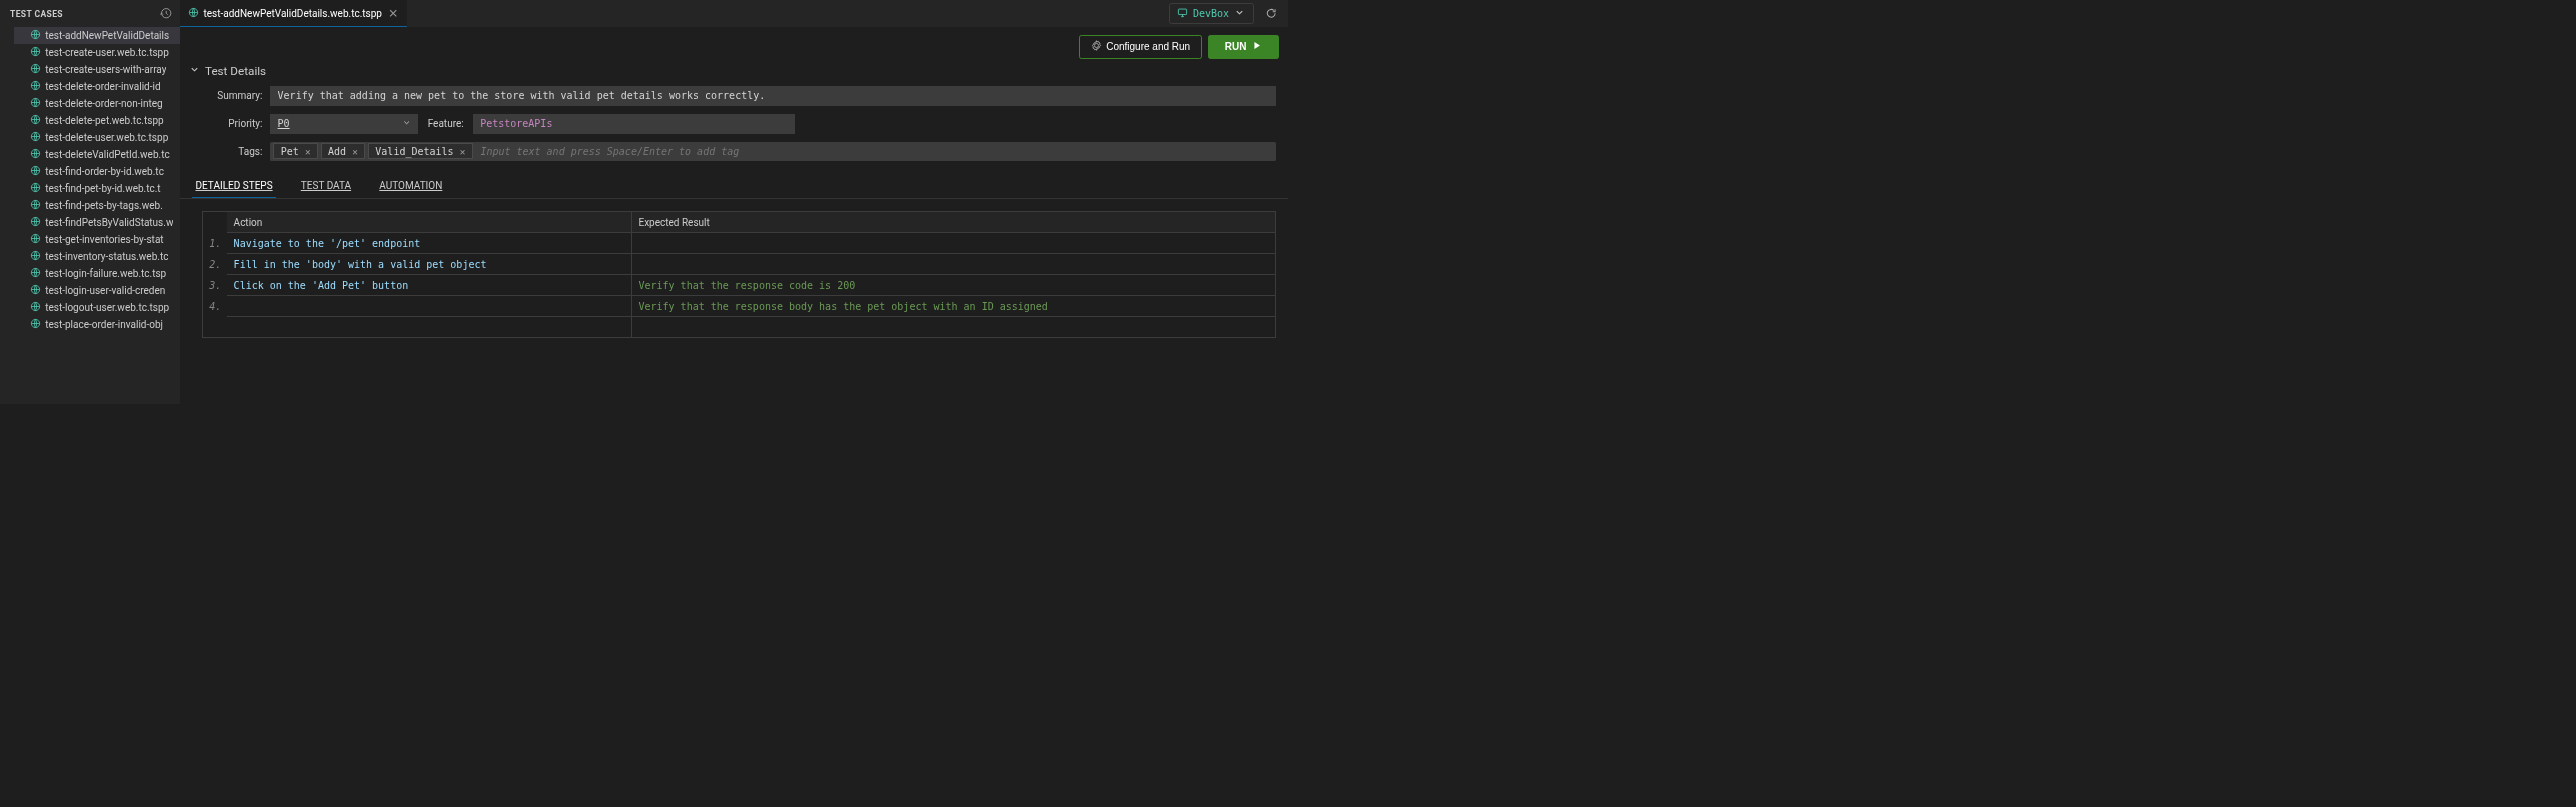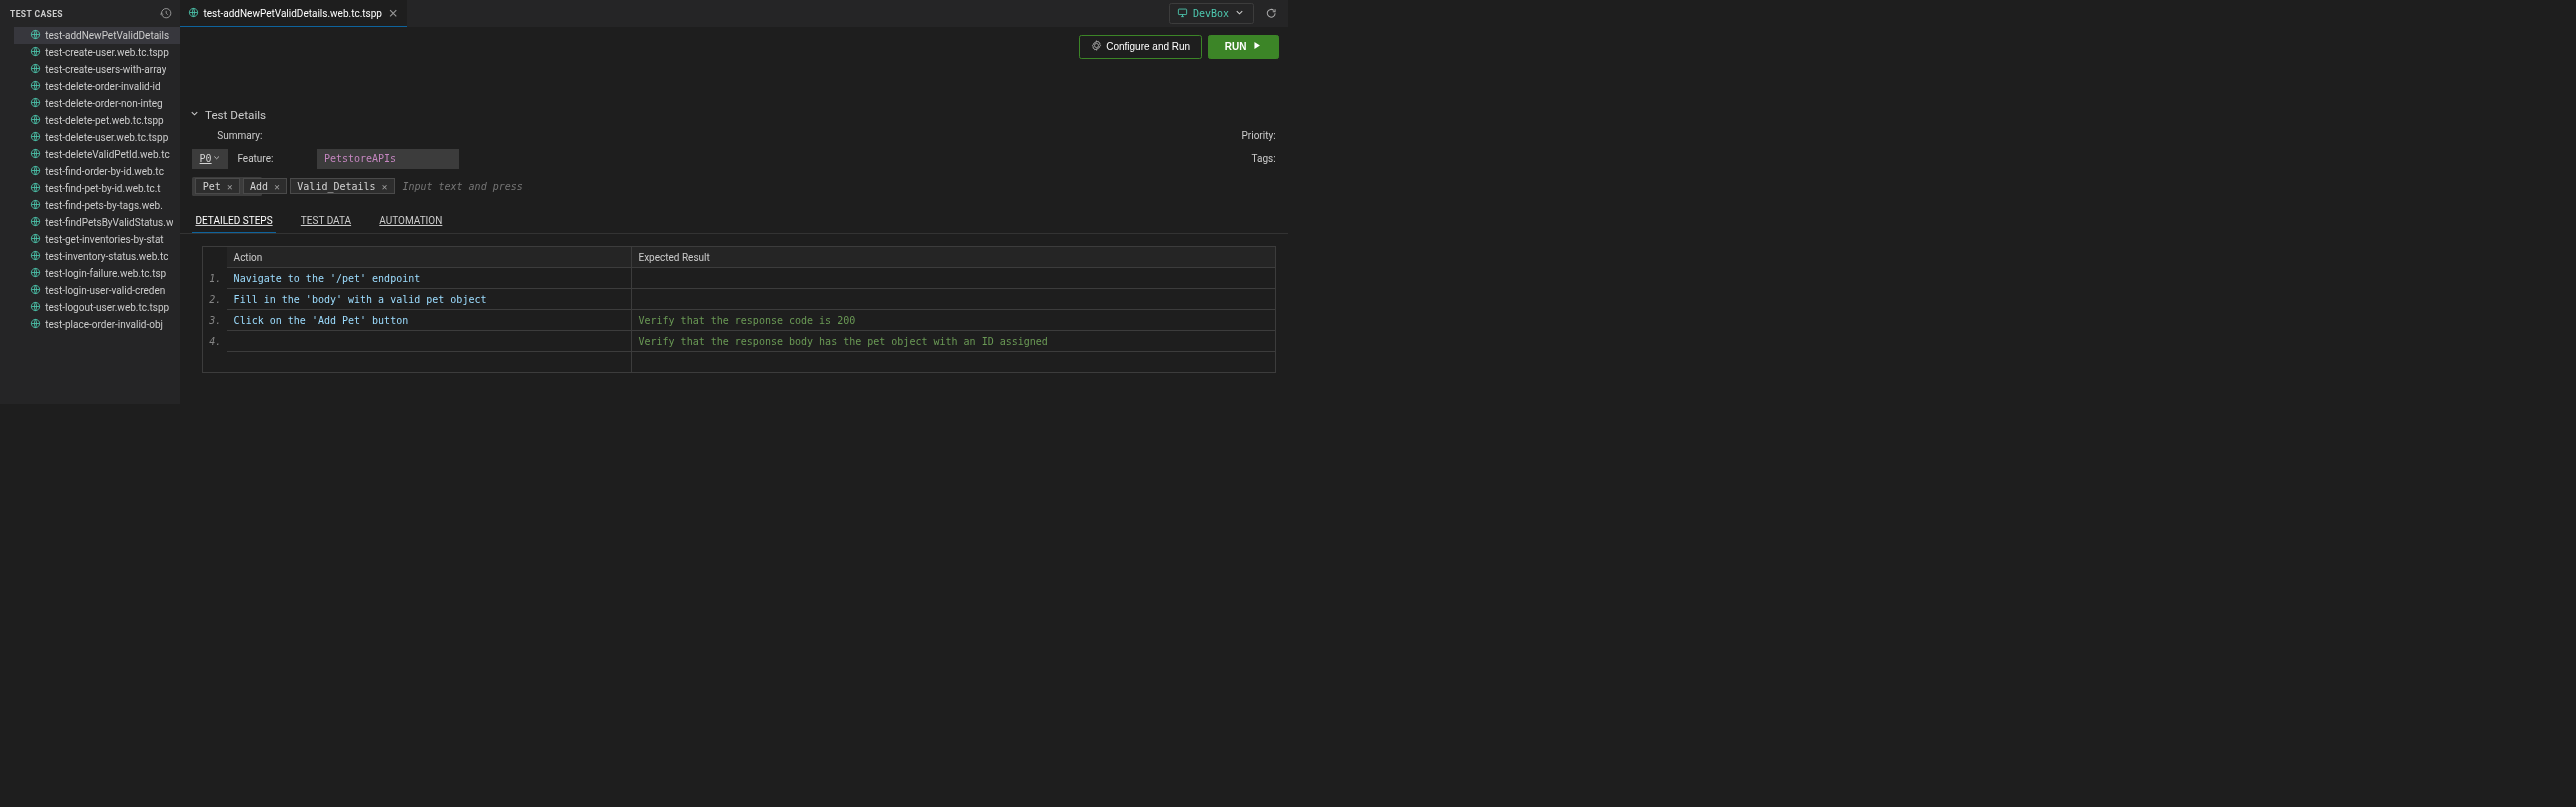--- a/index.html
+++ b/index.html
@@ -139,21 +139,20 @@
 .btn svg { width: 11px; height: 11px; }
 
 
 .section-header {
   display: flex;
   align-items: center;
   gap: 4.7px;
   padding: 4.7px 12.4px 7.8px 9.3px;
   font-size: 11.7px;
   color: #cccccc;
-  margin-top: 44px;
 }
 
 
 .form-grid {
   display: grid;
   grid-template-columns: 70px 1fr;
   row-gap: 9.3px;
   column-gap: 6.2px;
   padding: 0 12.4px 12.4px 12.4px;
   align-items: center;
@@ -164,21 +163,21 @@
   background: #3c3c3c;
   border: 0.8px solid #3c3c3c;
   color: #d4d4d4;
   font-family: ui-monospace, "SF Mono", Menlo, Consolas, monospace;
   font-size: 10px;
   padding: 3.1px 6.2px;
   height: 20px;
 }
 .row-inline { display: flex; gap: 9.3px; align-items: center; }
 .priority-select { width: 148px; position: relative; display: flex; align-items: center; justify-content: space-between; cursor: pointer; text-decoration: underline; }
-.feature-input { width: 259px; color: #c586c0; margin-left: 34px; }
+.feature-input { width: 322px; color: #c586c0; }
 .summary-input { width: 100%; }
 
 
 .tags-container {
   display: flex;
   align-items: center;
   gap: 3.1px;
   background: #3c3c3c;
   padding: 1.6px 3.1px;
   border-radius: 1.6px;
@@ -463,20 +462,21 @@
       <span>
         <svg width="11" height="11" viewBox="0 0 16 16" fill="none" stroke="#cccccc" stroke-width="1.5">
             <path d="M4 6l4 4 4-4"></path>
           </svg>
       </span>
       <span>Test Details</span>
     </div>
 
     <div class="form-grid">
       <div class="form-label">Summary:</div>
+      <input class="form-input summary-input" value="Verify that adding a new pet to the store with valid pet details works correctly." style="">
 
       <div class="form-label">Priority:</div>
       <div class="row-inline">
         <div class="form-input priority-select">
           <span>P0</span>
           <span>
             <svg width="9.3" height="9.3" viewBox="0 0 16 16" fill="none" stroke="#cccccc" stroke-width="1.5">
                 <path d="M4 6l4 4 4-4"></path>
               </svg>
           </span>

